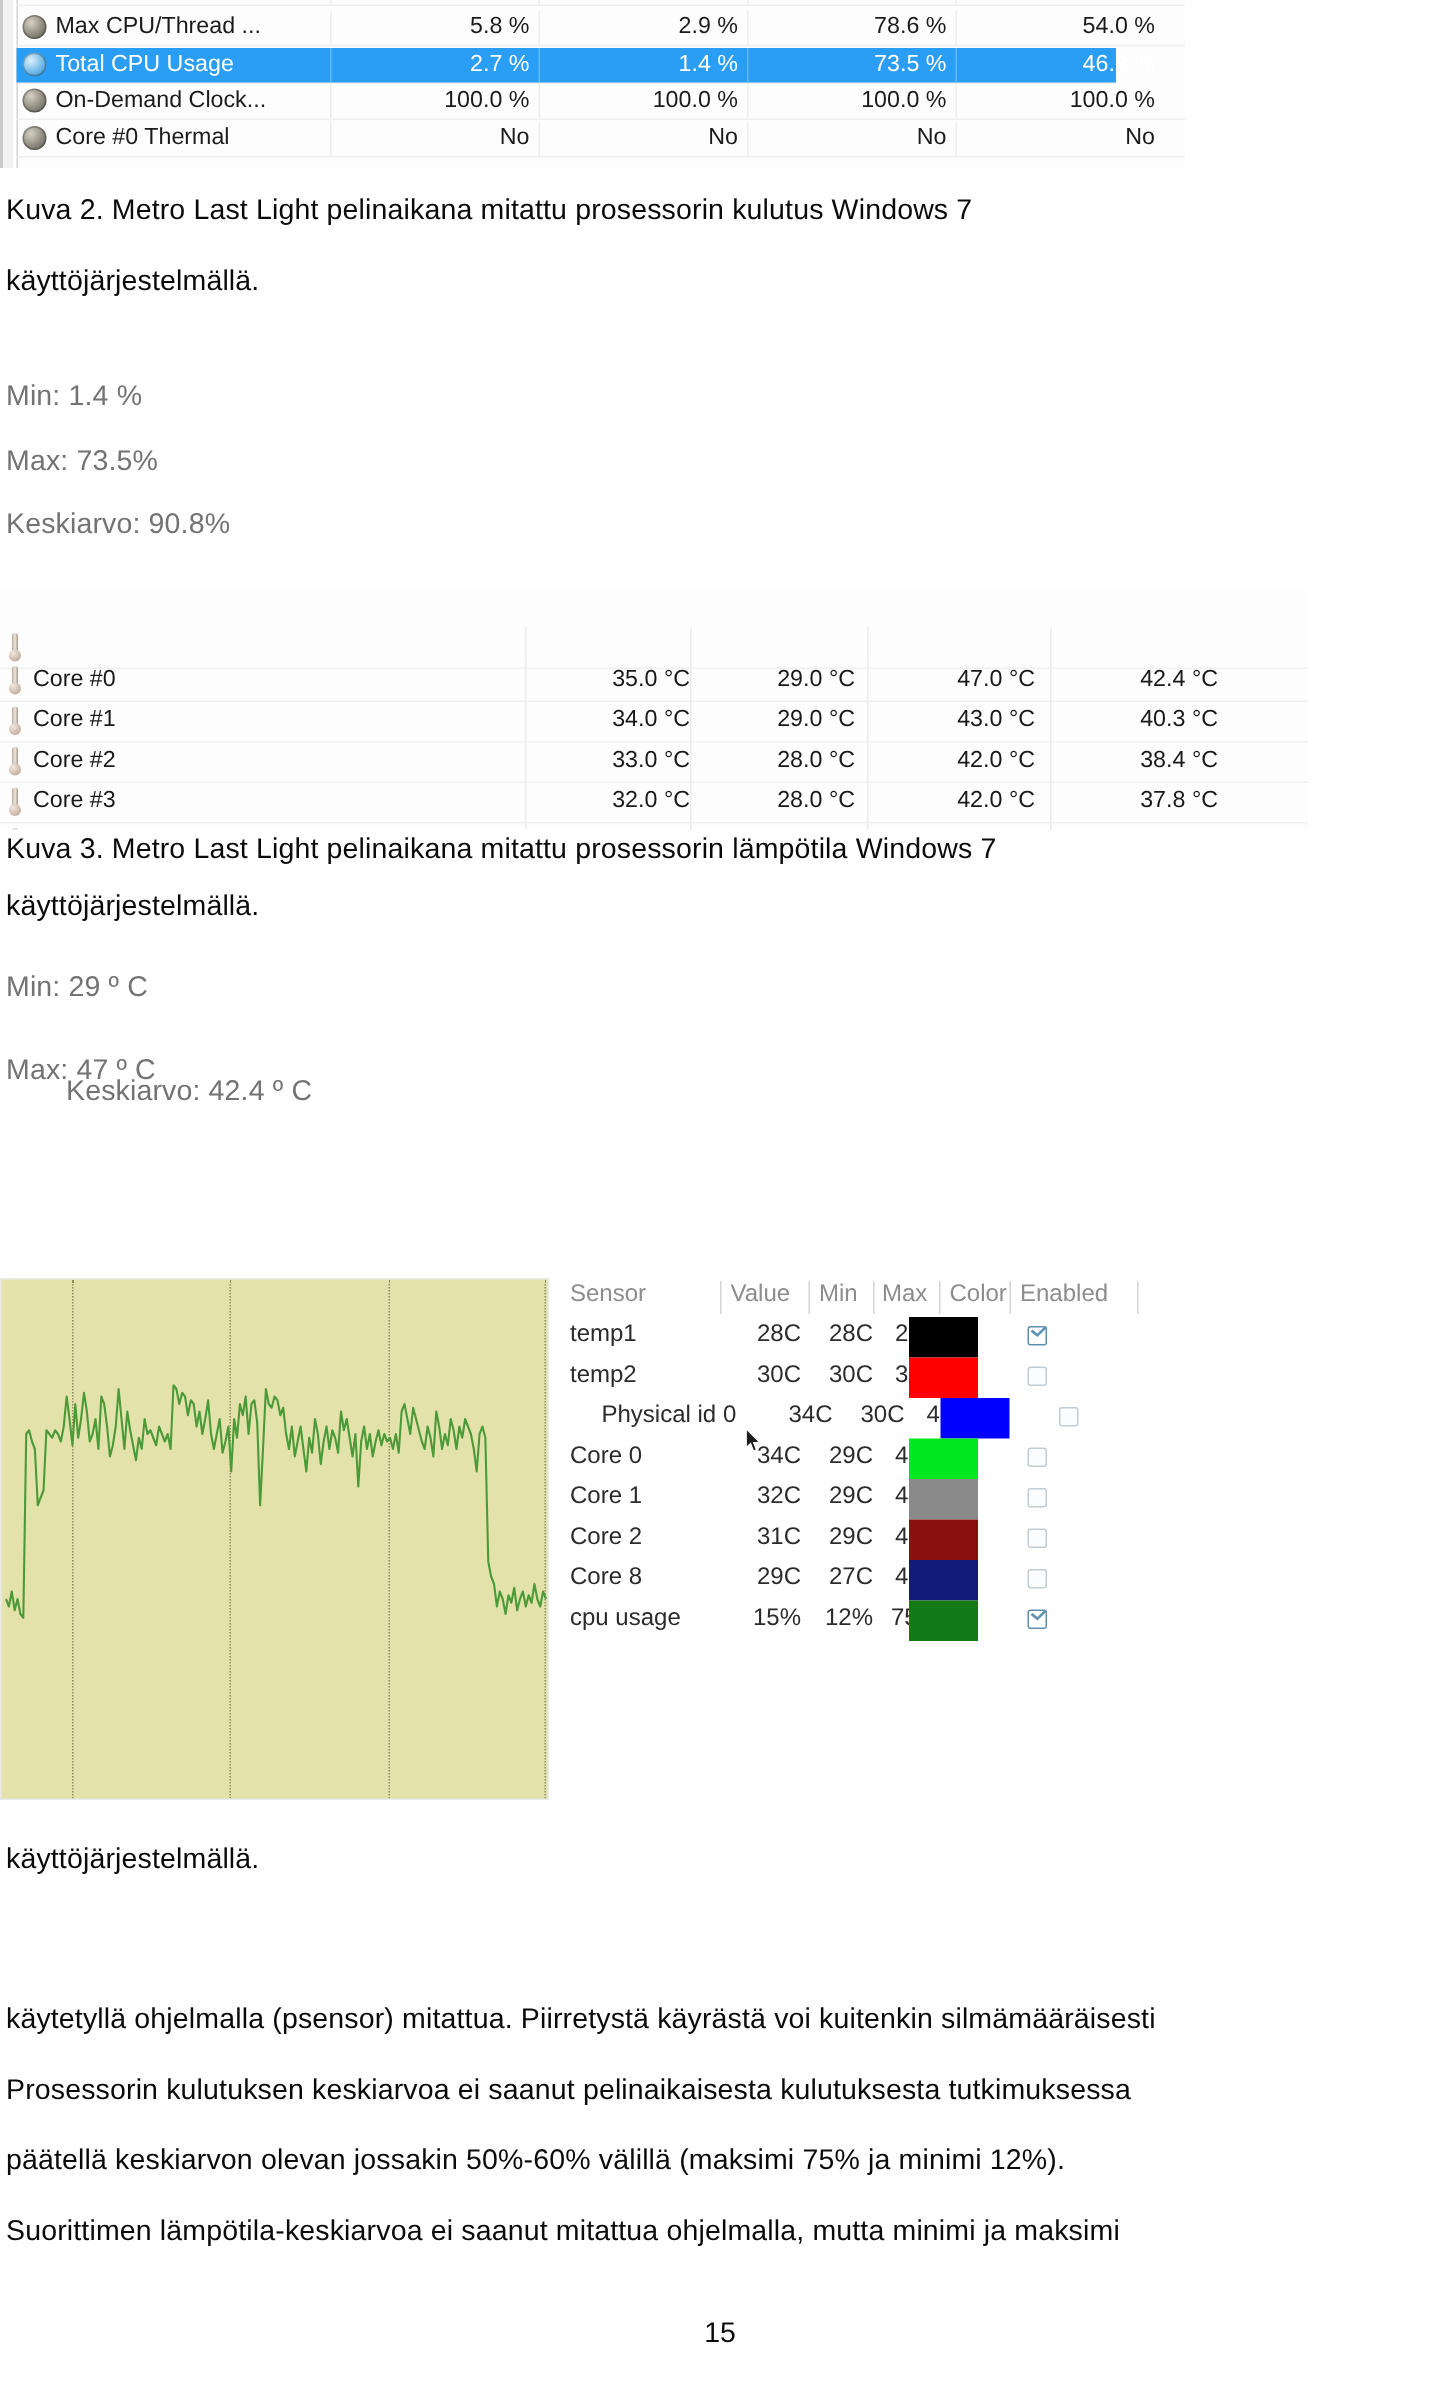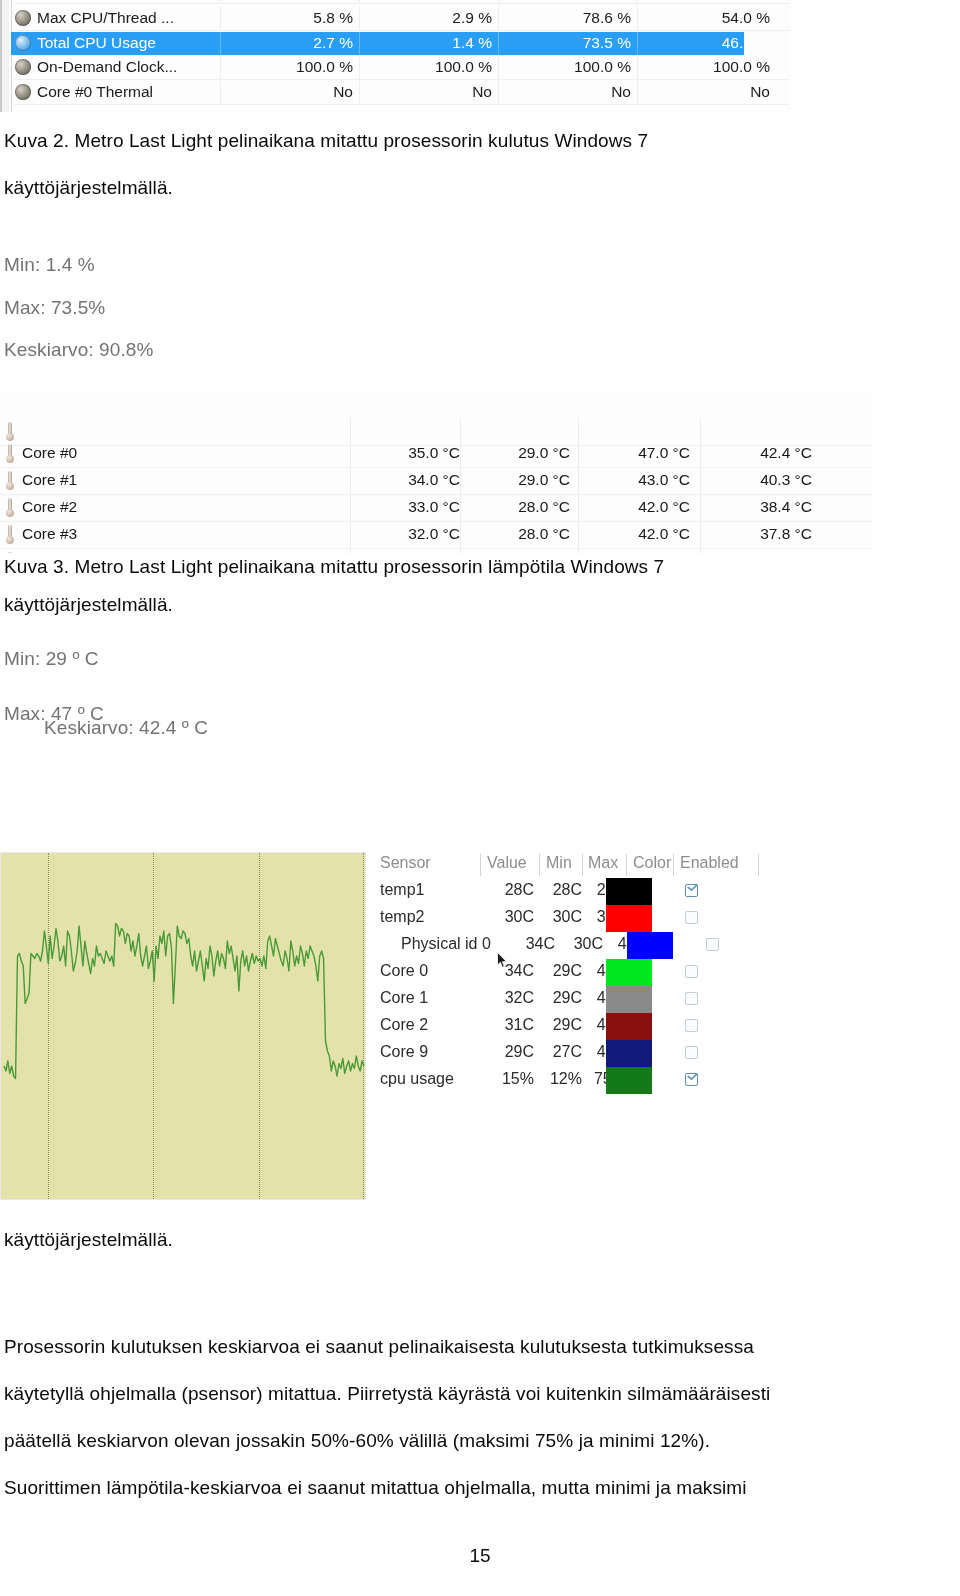--- a/index.html
+++ b/index.html
@@ -533,21 +533,21 @@
     <div class="prow" style="top:161px;">
       <div class="s-name">Core 2</div>
       <div class="s-val" style="left:104px;width:50px;">31C</div>
       <div class="s-val" style="left:158px;width:44px;">29C</div>
       <div class="s-val" style="left:202px;width:44px;">42C</div>
       <div class="swatch" style="background:#8a0f0f;"></div>
       <div class="cbx"></div>
     </div>
 
     <div class="prow" style="top:188px;">
-      <div class="s-name">Core 9</div>
+      <div class="s-name">Core 8</div>
       <div class="s-val" style="left:104px;width:50px;">29C</div>
       <div class="s-val" style="left:158px;width:44px;">27C</div>
       <div class="s-val" style="left:202px;width:44px;">43C</div>
       <div class="swatch" style="background:#121a7a;"></div>
       <div class="cbx"></div>
     </div>
 
     <div class="prow" style="top:215px;">
       <div class="s-name">cpu usage</div>
       <div class="s-val" style="left:104px;width:50px;">15%</div>
@@ -561,19 +561,19 @@
 
 <svg id="ps-cursor" viewBox="0 0 11 17">
   <path d="M0.5 0.5 L0.5 13 L3.4 10.3 L5.3 15.3 L7.3 14.5 L5.4 9.7 L9.4 9.6 Z" fill="#1d1d1d" stroke="#ffffff" stroke-width="0.8"></path>
 </svg>
 
 <div class="doc-para" style="left:4px; top:1216px;">
   <span class="ln">käyttöjärjestelmällä.</span>
 </div>
 
 <div class="doc-para" style="left:4px; top:1323px;">
+  <span class="ln">käytetyllä ohjelmalla (psensor) mitattua. Piirretystä käyrästä voi kuitenkin silmämääräisesti</span>
   <span class="ln">Prosessorin kulutuksen keskiarvoa ei saanut pelinaikaisesta kulutuksesta tutkimuksessa</span>
-  <span class="ln">käytetyllä ohjelmalla (psensor) mitattua. Piirretystä käyrästä voi kuitenkin silmämääräisesti</span>
   <span class="ln">päätellä keskiarvon olevan jossakin 50%-60% välillä (maksimi 75% ja minimi 12%).</span>
   <span class="ln">Suorittimen lämpötila-keskiarvoa ei saanut mitattua ohjelmalla, mutta minimi ja maksimi</span>
 </div>
 
 <div id="page-number">15</div>
 
 </body></html>

